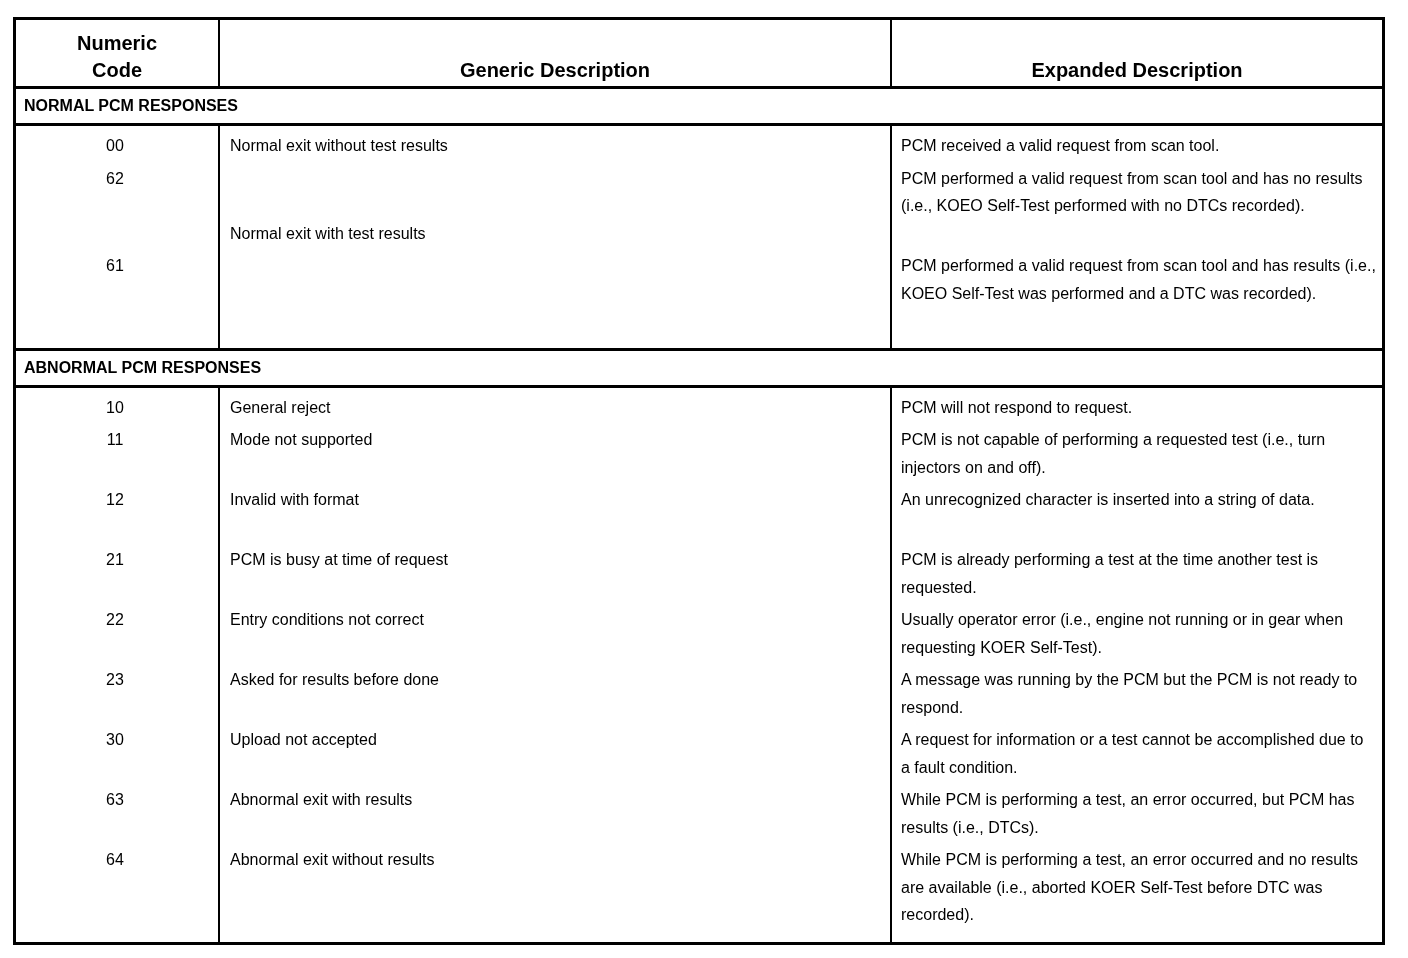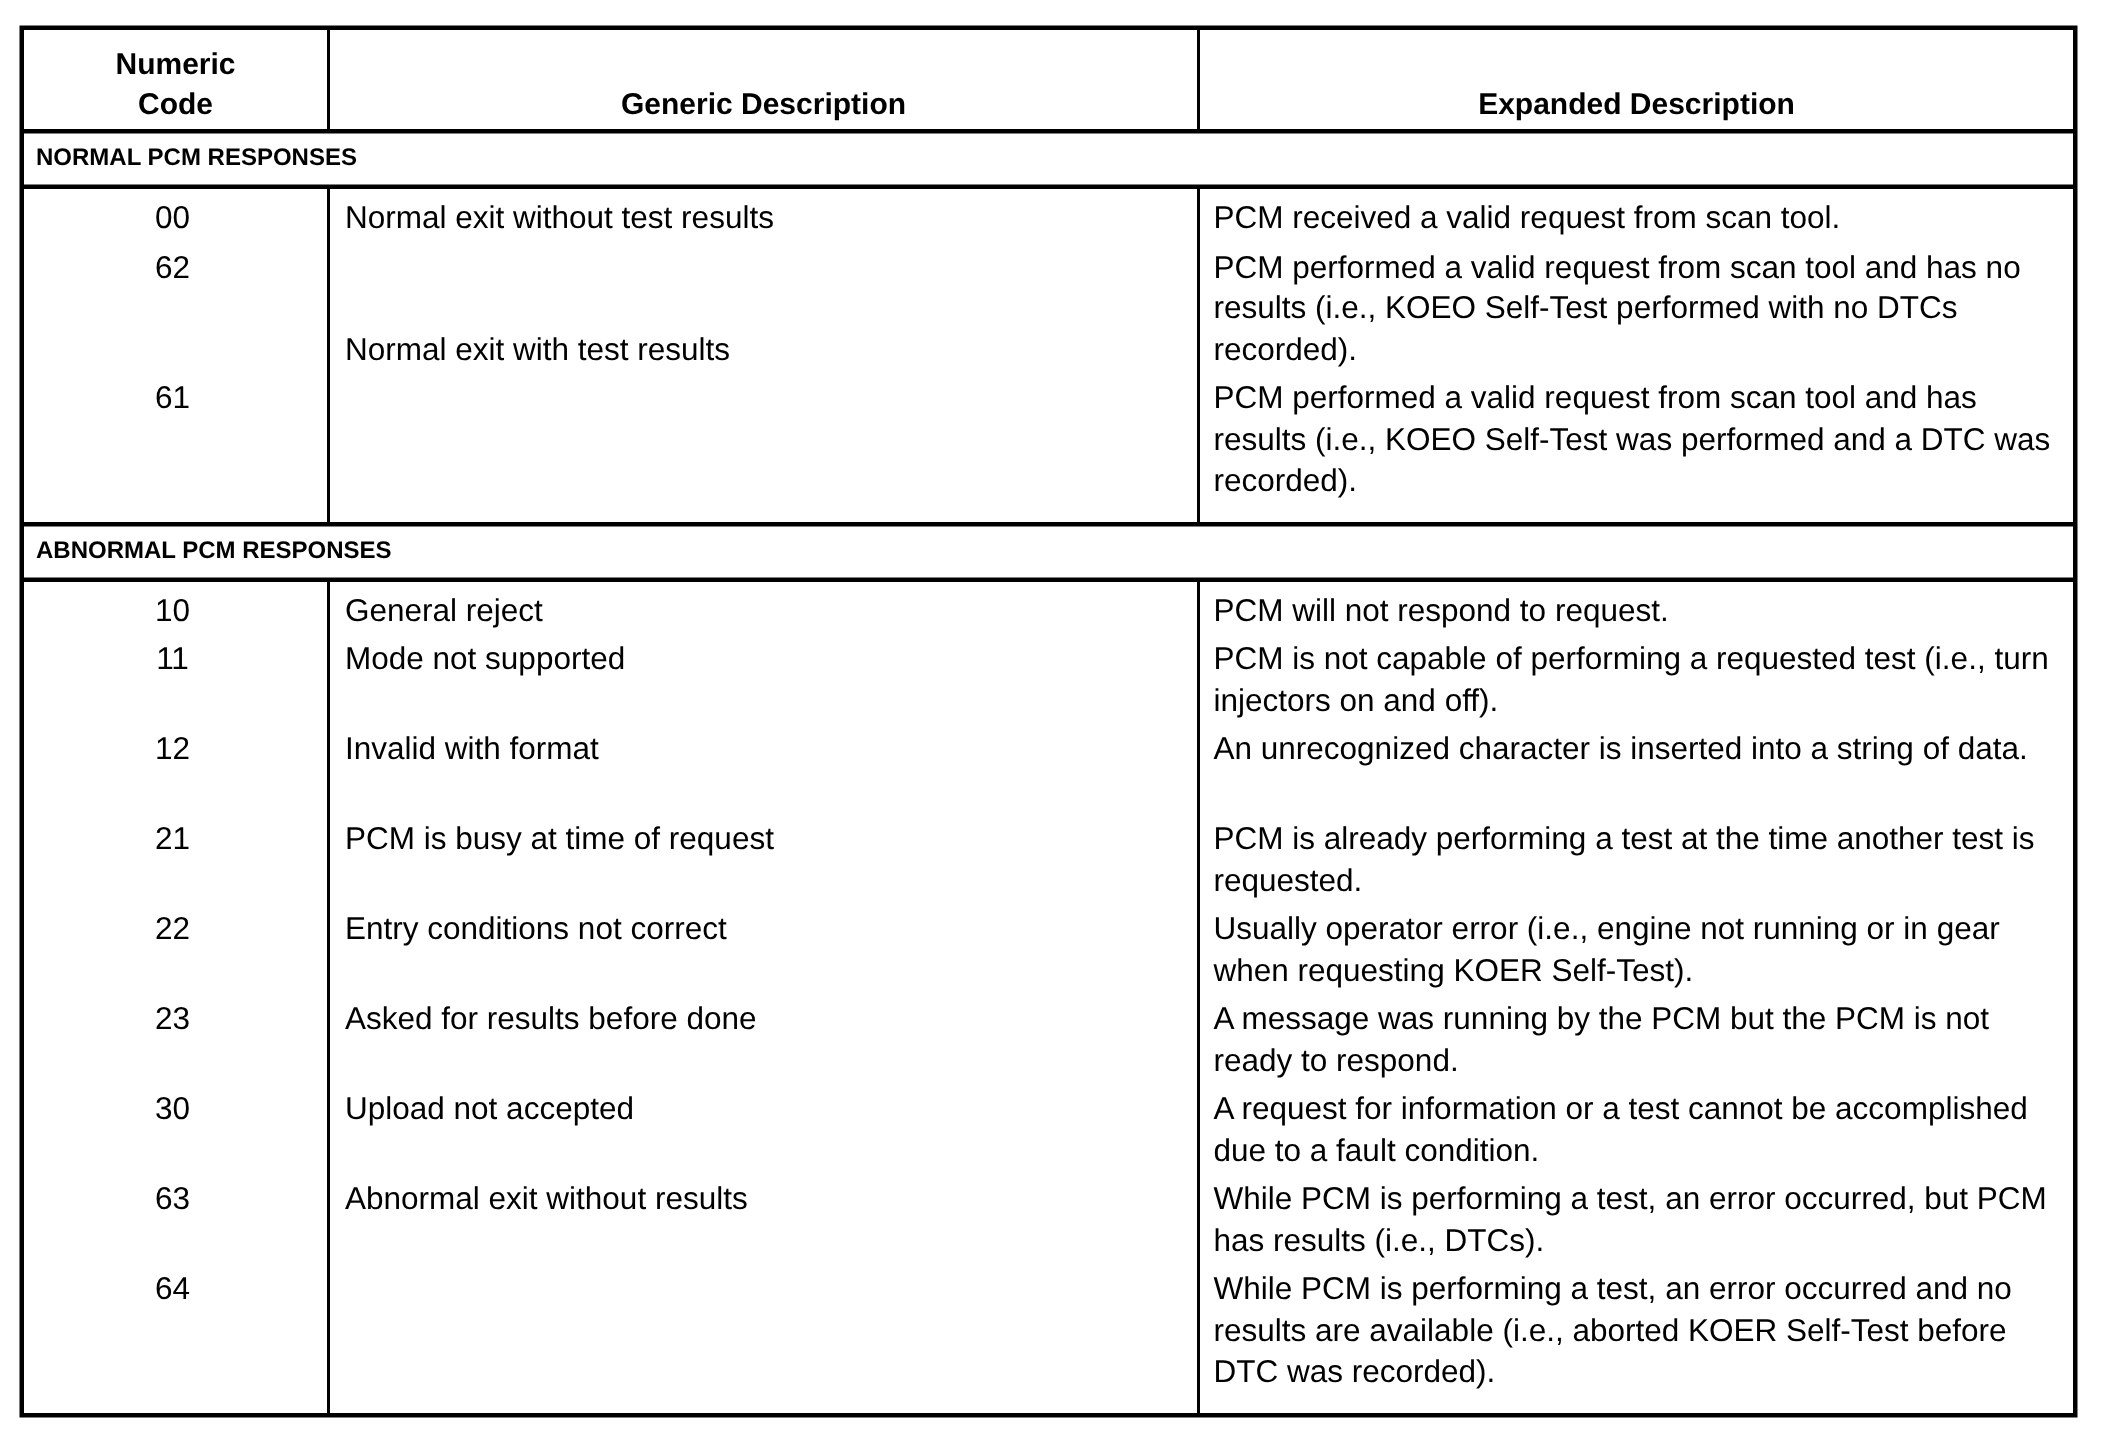--- a/index.html
+++ b/index.html
@@ -4,32 +4,32 @@
 <style>
   html, body { margin: 0; padding: 0; background: #ffffff; }
   body { width: 1408px; height: 958px; position: relative; overflow: hidden;
          font-family: "Liberation Sans", sans-serif; color: #000; }
   .tbl { position: absolute; left: 13px; top: 17px; width: 1372px;
          border: 3px solid #000; box-sizing: border-box; }
   .hdr { display: flex; height: 66px; border-bottom: 3px solid #000; box-sizing: content-box; }
   .hdr > div { font-weight: bold; font-size: 20px; display: flex; align-items: flex-end;
                justify-content: center; text-align: center; padding-bottom: 4px; box-sizing: border-box; }
   .c1 { width: 204px; border-right: 2px solid #000; }
-  .c2 { width: 580px; border-right: 2px solid #000; }
+  .c2 { width: 672px; border-right: 2px solid #000; }
   .c3 { flex: 1; }
   .hdr .c1 { flex-direction: column; justify-content: flex-end; align-items: center; line-height: 27px; padding-bottom: 2px; }
   .section-title { height: 37px; border-bottom: 3px solid #000; font-weight: bold; font-size: 16px;
                    display: flex; align-items: center; padding-left: 8px; box-sizing: border-box; }
   .section-body { display: flex; border-bottom: 3px solid #000; }
   .section-body.last { border-bottom: none; }
   .col { box-sizing: border-box; padding-top: 6px; padding-bottom: 8px; }
   .col.c1 { text-align: center; padding-right: 0; }
   .col.c2 { padding-left: 10px; }
   .col.c3 { padding-left: 9px; padding-right: 6px; }
-  .cell { font-size: 21px; line-height: 27.5px; }
+  .cell { font-size: 16px; line-height: 27.5px; }
   .cell.num { padding-right: 4px; }
   .row-gap { margin-bottom: 5px; }
 </style>
 </head>
 <body>
 
 <div class="tbl">
   <div class="hdr">
     <div class="c1">
       <span>Numeric</span>
@@ -71,20 +71,21 @@
           <div class="cell row-gap num" style="min-height: 82.5px;">64</div>
         </div>
         <div class="col c2">
           <div class="cell row-gap" style="min-height: 27.5px;">General reject</div>
           <div class="cell row-gap" style="min-height: 55px;">Mode not supported</div>
           <div class="cell row-gap" style="min-height: 55px;">Invalid with format</div>
           <div class="cell row-gap" style="min-height: 55px;">PCM is busy at time of request</div>
           <div class="cell row-gap" style="min-height: 55px;">Entry conditions not correct</div>
           <div class="cell row-gap" style="min-height: 55px;">Asked for results before done</div>
           <div class="cell row-gap" style="min-height: 55px;">Upload not accepted</div>
+          <div class="cell row-gap" style="min-height: 55px;">Abnormal exit with results</div>
           <div class="cell row-gap" style="min-height: 82.5px;">Abnormal exit without results</div>
         </div>
         <div class="col c3">
           <div class="cell row-gap" style="min-height: 27.5px;">PCM will not respond to request.</div>
           <div class="cell row-gap" style="min-height: 55px;">PCM is not capable of performing a requested test (i.e., turn injectors on and off).</div>
           <div class="cell row-gap" style="min-height: 55px;">An unrecognized character is inserted into a string of data.</div>
           <div class="cell row-gap" style="min-height: 55px;">PCM is already performing a test at the time another test is requested.</div>
           <div class="cell row-gap" style="min-height: 55px;">Usually operator error (i.e., engine not running or in gear when requesting KOER Self-Test).</div>
           <div class="cell row-gap" style="min-height: 55px;">A message was running by the PCM but the PCM is not ready to respond.</div>
           <div class="cell row-gap" style="min-height: 55px;">A request for information or a test cannot be accomplished due to a fault condition.</div>

